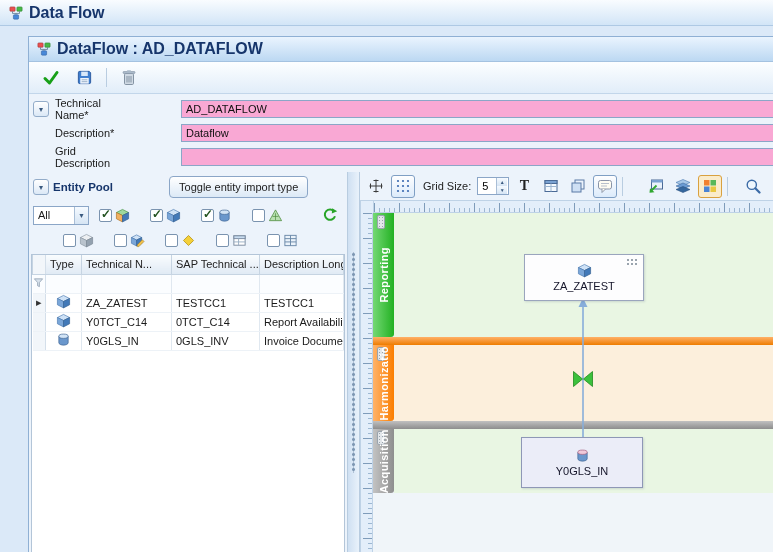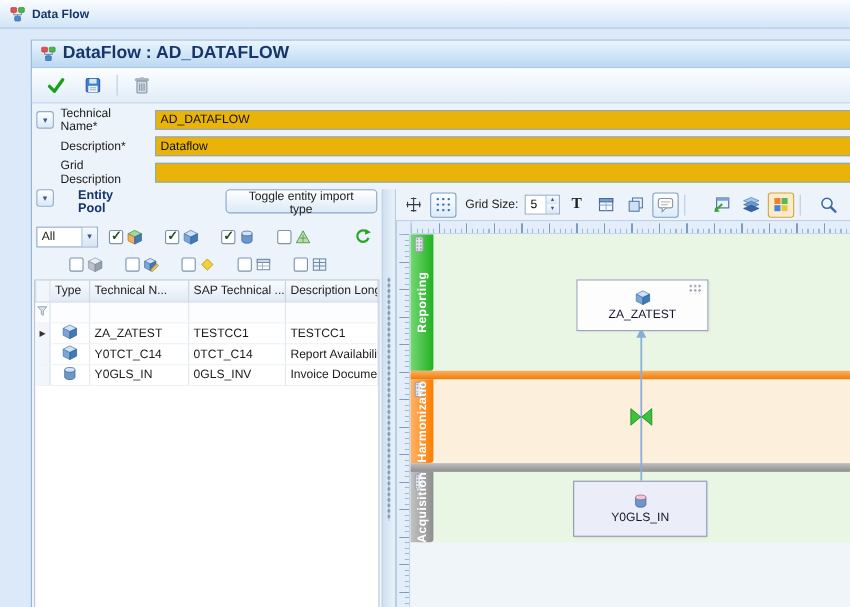--- a/index.html
+++ b/index.html
@@ -2,21 +2,21 @@
 <html><head>
 <meta charset="utf-8">
 <style>
   * { box-sizing:border-box; margin:0; padding:0; }
   html,body { width:773px; height:552px; overflow:hidden; }
   body { font-family:"Liberation Sans",sans-serif; font-size:11px; color:#1a1a1a; background:#dbe9f8; }
 
   
   .titlebar { height:26px; display:flex; align-items:center; gap:6px; padding:0 9px;
     background:linear-gradient(#f9fcff,#d2e5f7); border-bottom:1px solid #aec9e4;
-    color:#16356b; font-weight:bold; font-size:11px; }
+    color:#16356b; font-weight:bold; font-size:16px; }
   .main { position:relative; height:526px; }
   .panel { position:absolute; left:28px; top:10px; right:-2px; bottom:-2px;
     border:1px solid #8fb0d4; background:#ecf3fb; display:flex; flex-direction:column; }
   .panel-header { height:25px; flex:none; display:flex; align-items:center; gap:6px; padding:0 8px;
     background:linear-gradient(#eaf4fe,#bcd8f2); border-bottom:1px solid #a4c2e0;
     color:#16356b; font-weight:bold; font-size:16px; }
 
   
   .toolbar { height:32px; flex:none; display:flex; align-items:center; gap:7px; padding:0 9px;
     background:linear-gradient(#fcfeff,#e1edf9); border-bottom:1px solid #c2d6ea; }
@@ -26,27 +26,27 @@
 
   
   .form { flex:none; padding:4px 0 4px 4px; display:flex; flex-direction:column; gap:2px; }
   .frow { display:flex; align-items:center; height:22px; }
   .fbtncol { width:22px; flex:none; display:flex; justify-content:flex-start; }
   .collapse-btn { width:16px; height:16px; border:1px solid #93acc9; border-radius:3px;
     background:linear-gradient(#ffffff,#dbe8f6); font-size:8px; color:#3a5a80; cursor:pointer;
     display:flex; align-items:center; justify-content:center; }
   .collapse-btn::after { content:"▾"; }
   .flabel { width:86px; flex:none; padding-right:8px; color:#1a1a1a; }
-  .finput { flex:1; height:18px; border:1px solid #8ba6c7; background:#eab308; padding:1px 4px;
-    font-family:inherit; font-size:11px; color:#111; }
+  .finput { flex:1; height:18px; border:1px solid #8ba6c7; background:#f9a8d4; padding:1px 4px;
+    font-family:inherit; font-size:11px; color:#111;margin-left:40px; }
 
   
   .content { flex:1; display:flex; min-height:0; }
   .left-col { width:318px; flex:none; display:flex; flex-direction:column; min-height:0; }
-  .section-row { height:30px; flex:none; display:flex; align-items:flex-start; gap:22px; padding:0 4px; }
+  .section-row { height:30px; flex:none; display:flex; align-items:center; gap:4px; padding:0 4px; }
   .section-title { font-weight:bold; color:#16356b; font-size:11.5px; }
   .toggle-btn { margin-left:52px; height:22px; padding:0 9px; border:1px solid #8ba6c7; border-radius:4px;
     background:linear-gradient(#ffffff,#dce9f6); font-family:Liberation Sans, sans-serif; font-size:11px; color:#222; cursor:pointer; }
 
   .filter-row1 { height:26px; flex:none; display:flex; align-items:center; padding:0 4px; }
   .filter-row2 { height:24px; flex:none; display:flex; align-items:center; padding:0 4px 0 34px; }
   .combo { width:56px; height:19px; border:1px solid #8ba6c7; background:#fff; display:flex; align-items:center;
     margin-right:10px; cursor:pointer; }
   .combo-text { flex:1; padding-left:4px; }
   .combo-arrow { width:14px; height:100%; border-left:1px solid #a9bed6; background:linear-gradient(#f5faff,#d6e5f4);

